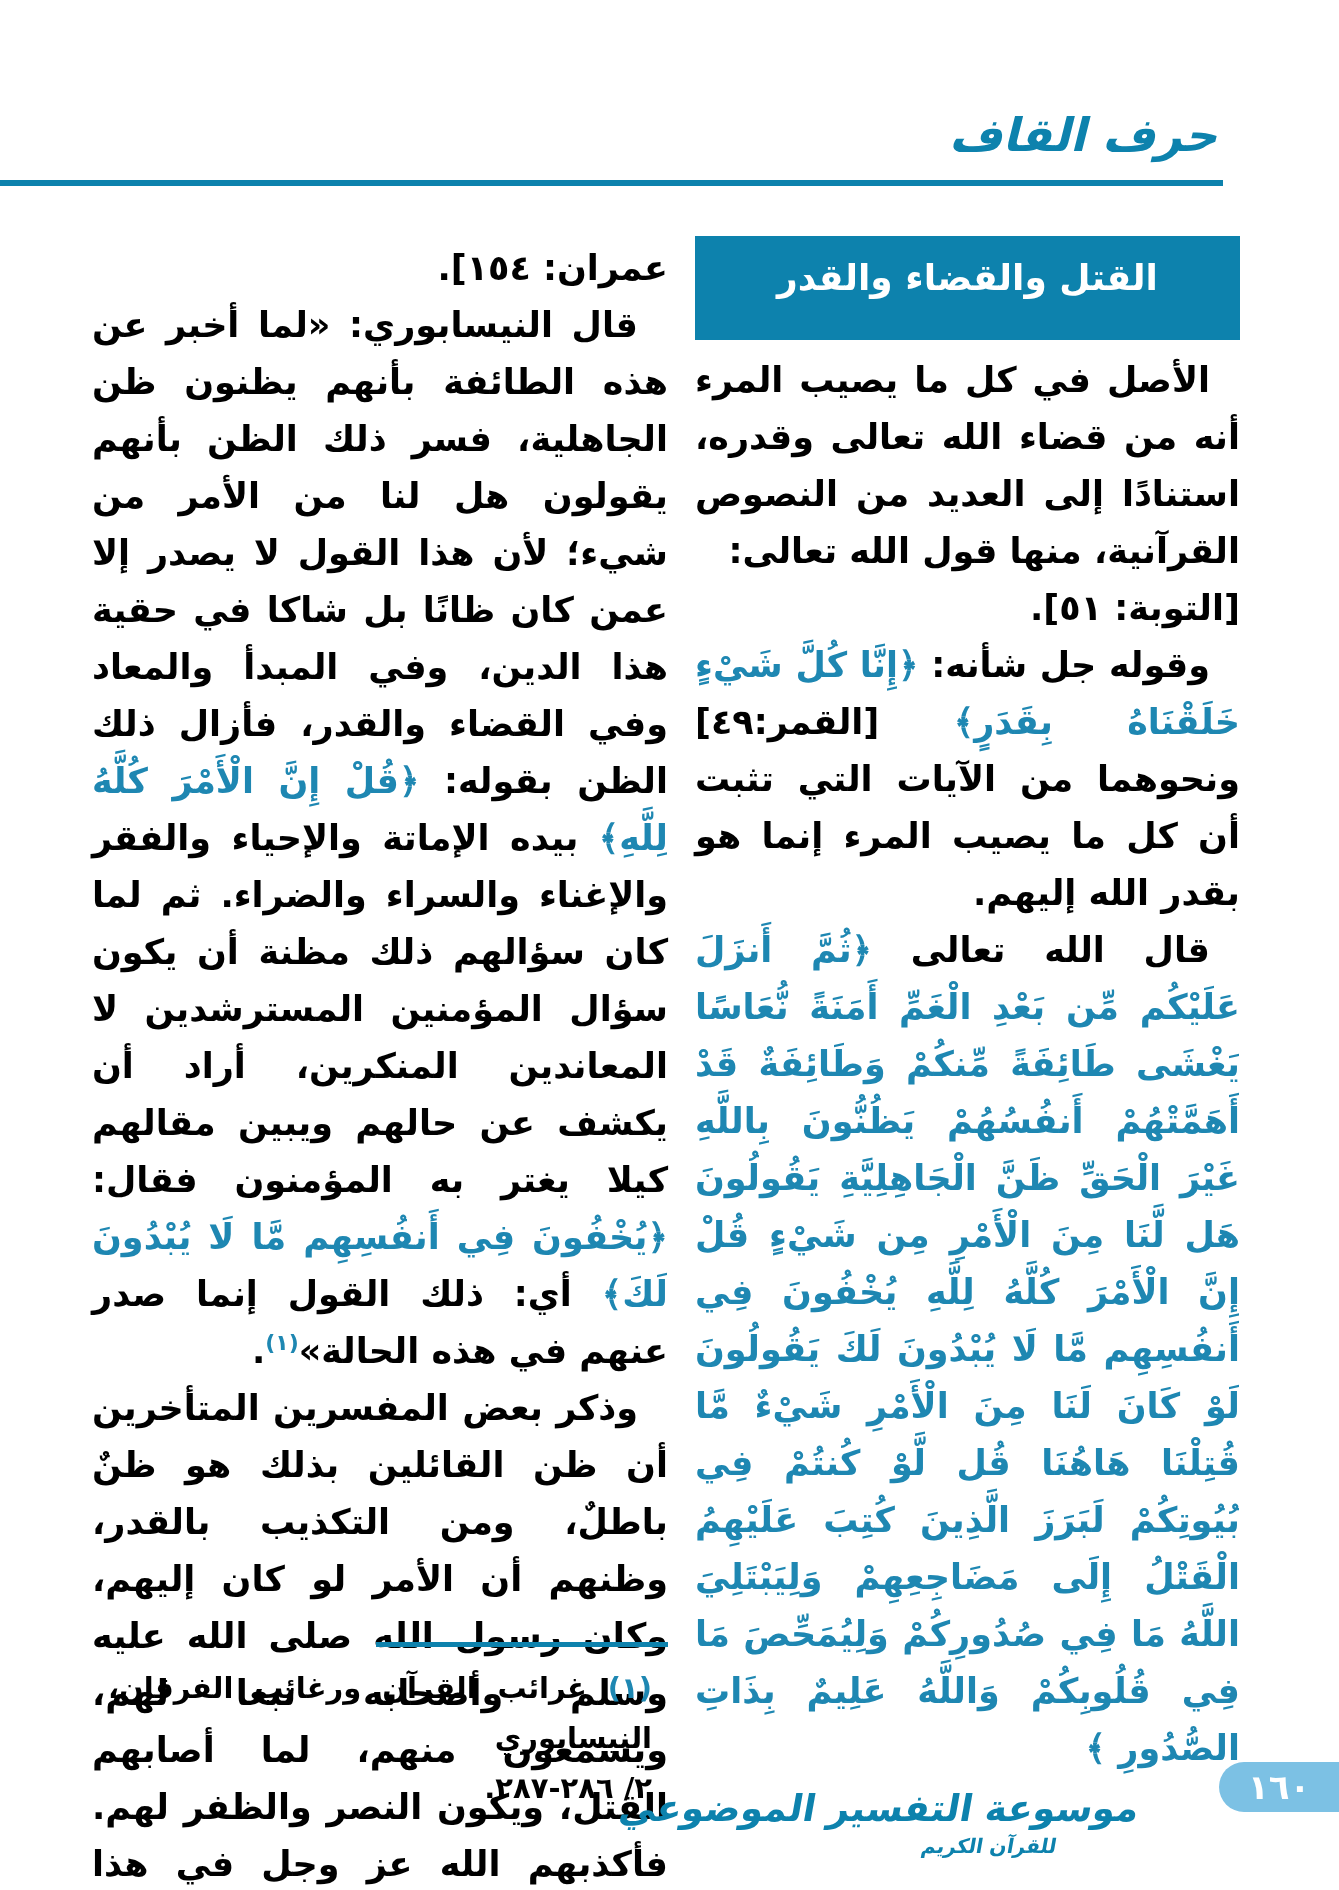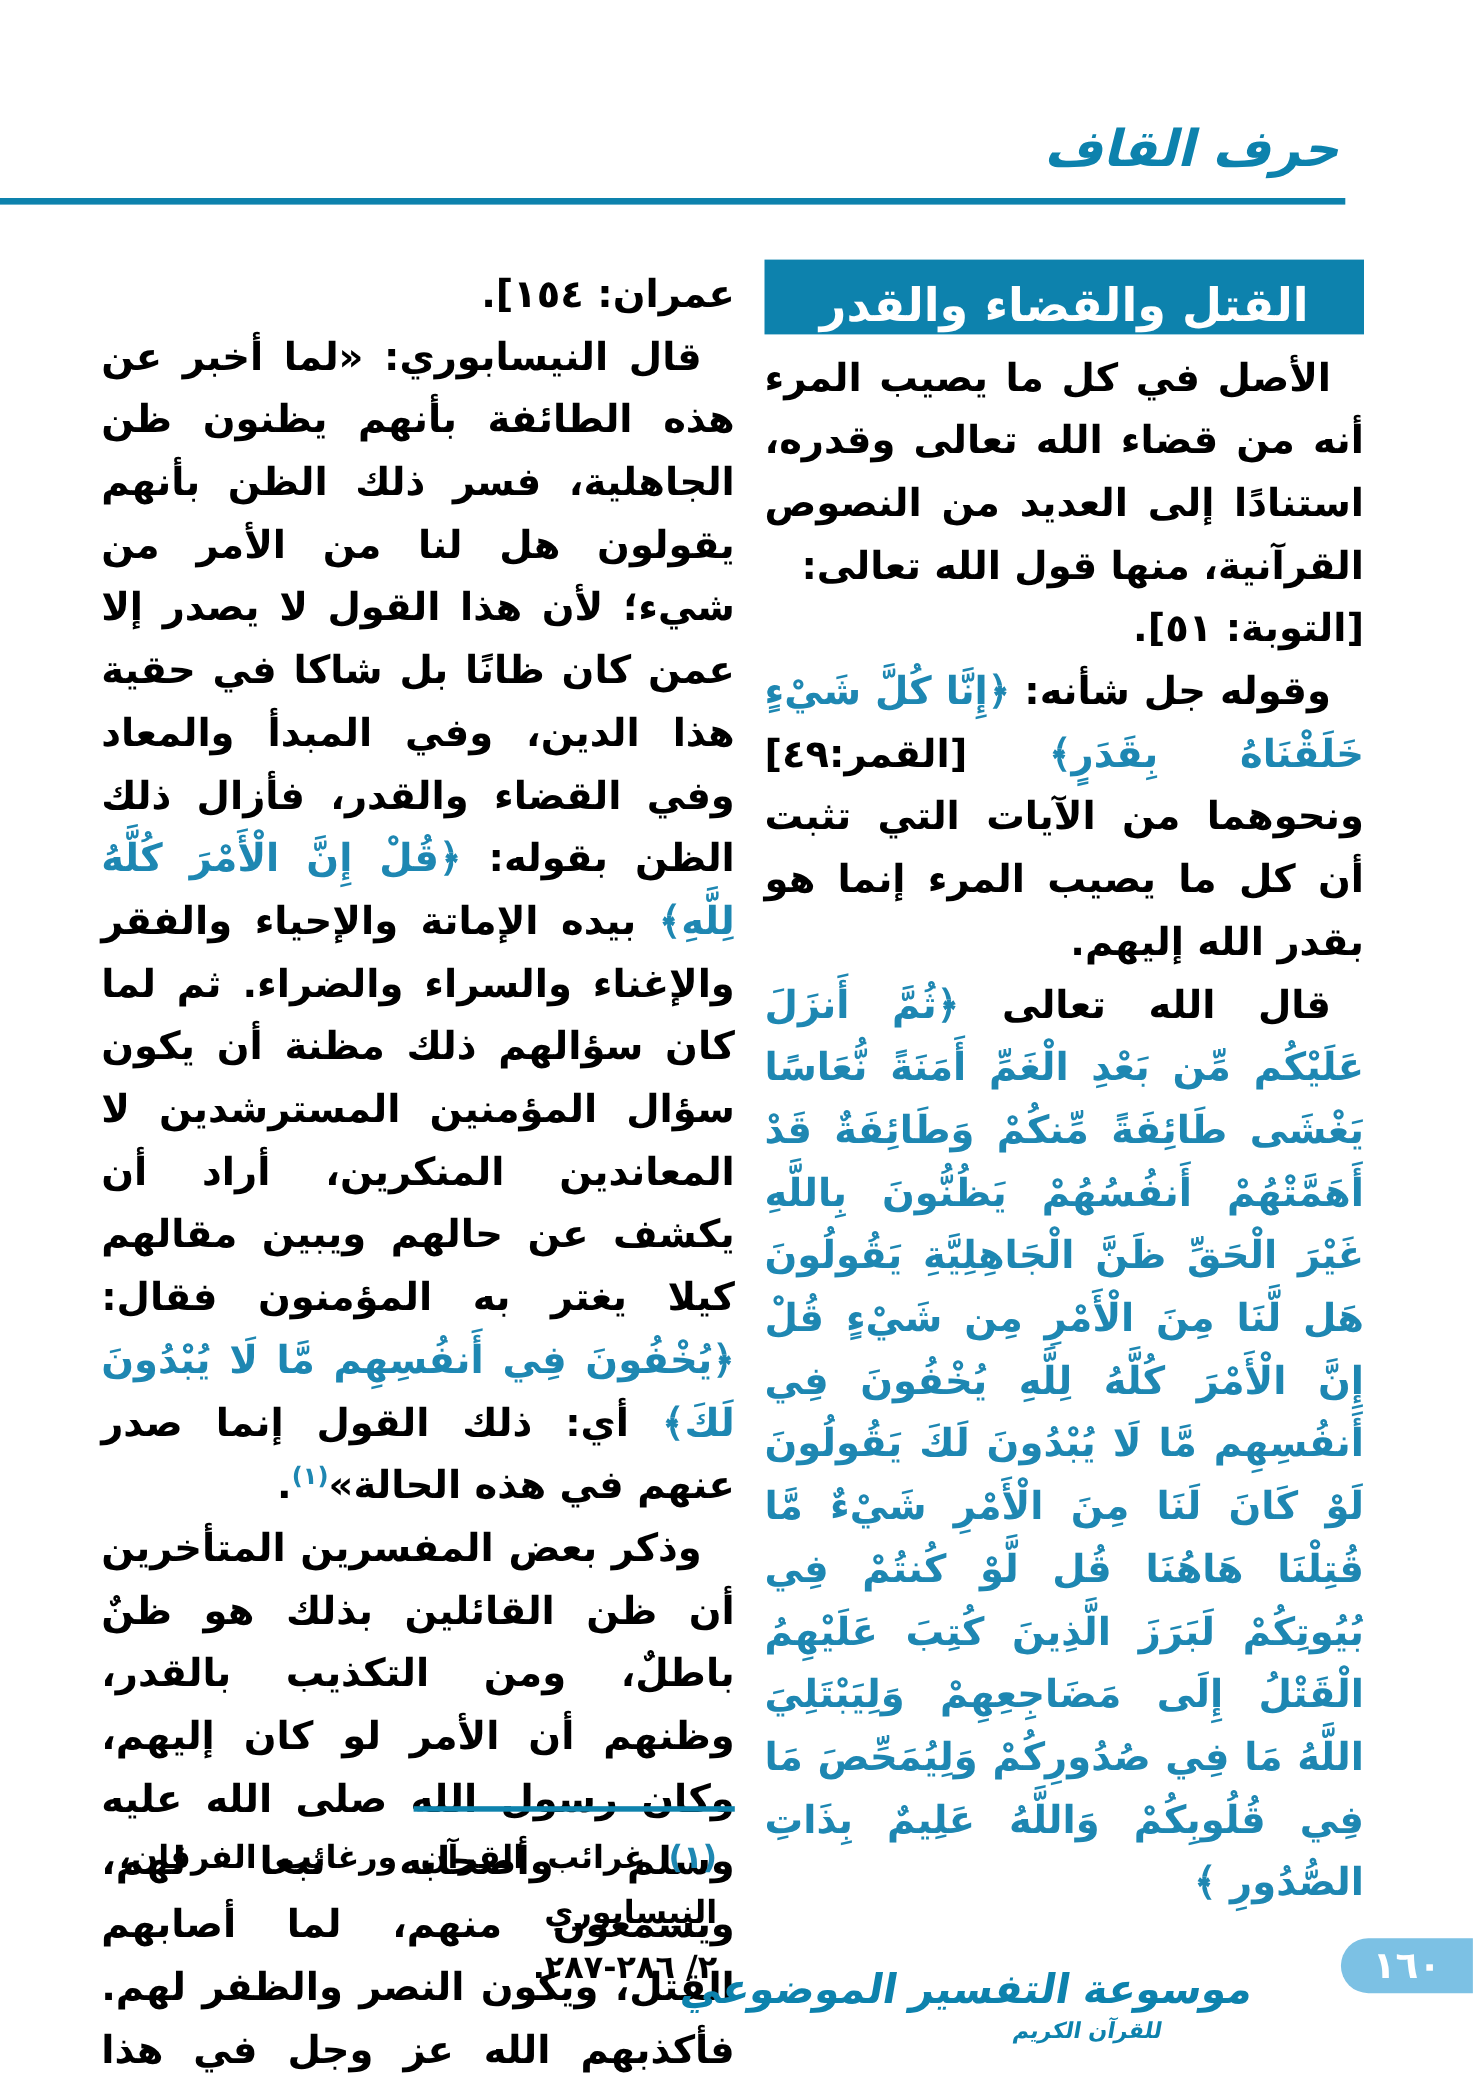--- a/index.html
+++ b/index.html
@@ -40,26 +40,26 @@
     font-size: 35px;
     line-height: 57px;
     font-weight: bold;
     text-align: justify;
     color: #000000;
   }
   .col-right { top: 236px; right: 99px;  width: 545px; }
   .col-left  { top: 240px; left: 92px;   width: 576px; }
 
   .section-title-box {
-    height: 68px;
+    height: 104px;
     line-height: 84px;
     background: #0d82ad;
     color: #ffffff;
     text-align: center;
-    font-size: 42px;
+    font-size: 36px;
     font-weight: bold;
     margin-bottom: 12px;
   }
 
   .col p { margin: 0; text-indent: 30px; }
   .col p.no-indent { text-indent: 0; }
 
   .verse { color: #1e87b2; }
 
   .fn-ref {

